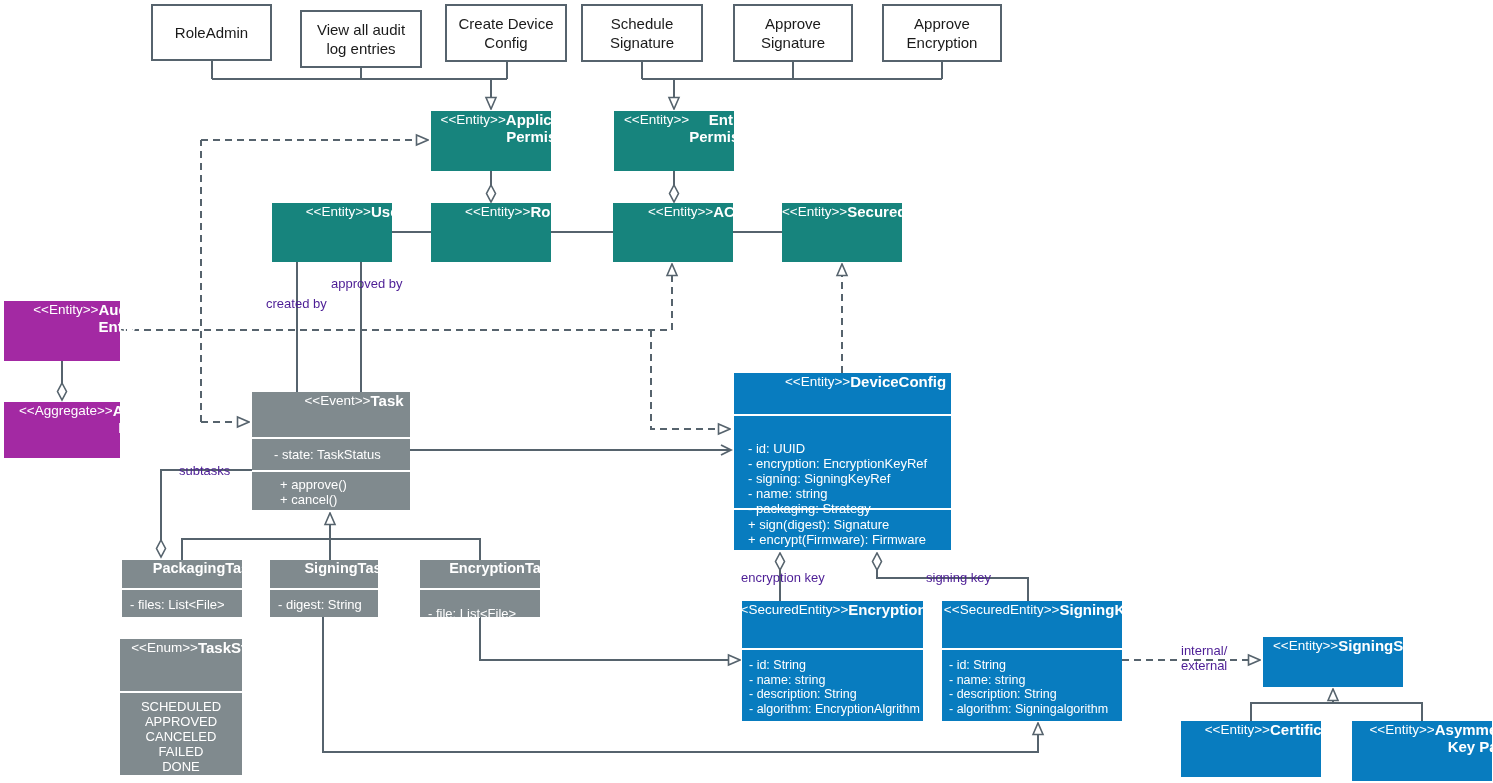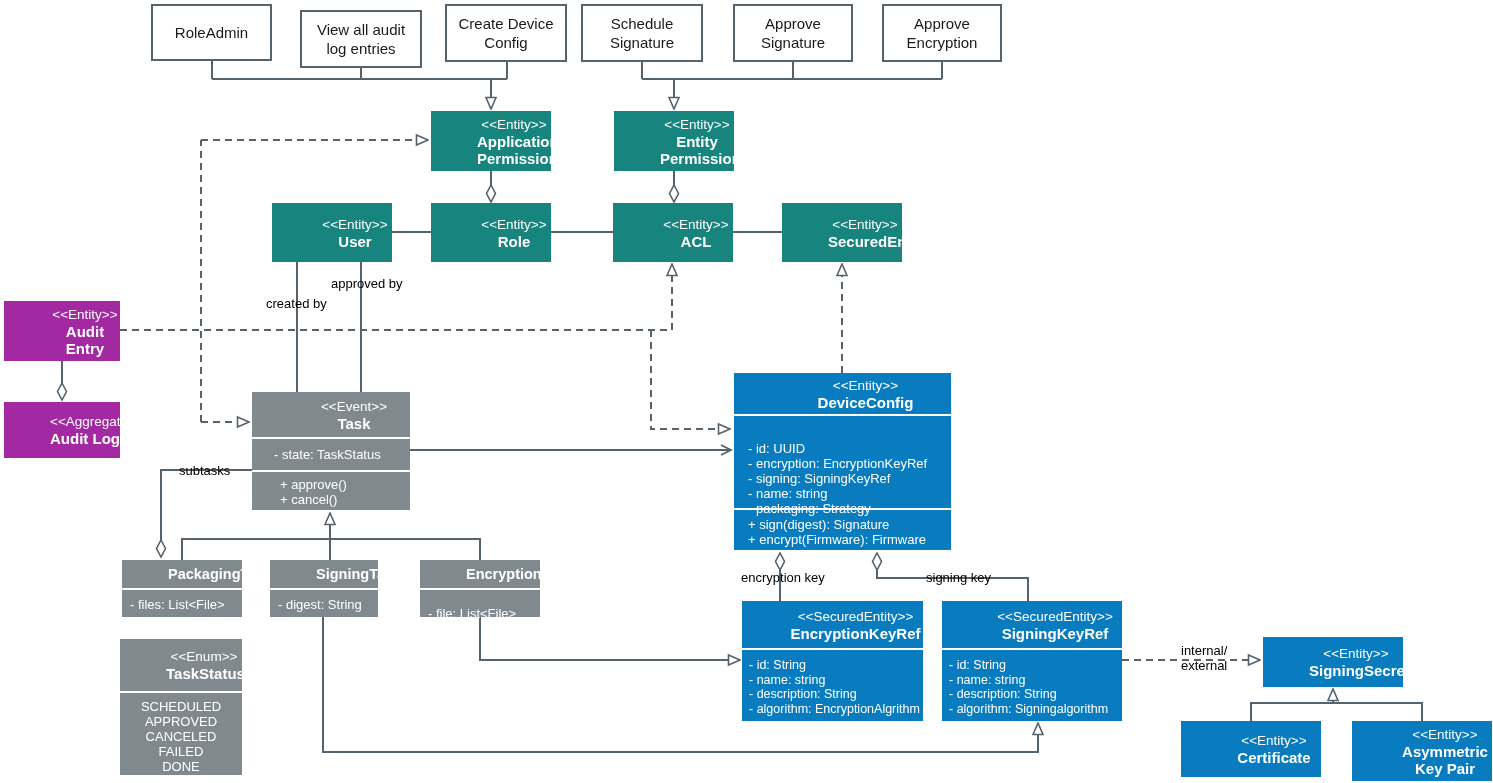--- a/index.html
+++ b/index.html
@@ -6,29 +6,29 @@
   .canvas{position:relative;width:1493px;height:783px;background:#fff;overflow:hidden;
           font-family:"Liberation Sans",sans-serif;}
   .wires{position:absolute;left:0;top:0;z-index:0;}
   .node{position:absolute;box-sizing:border-box;z-index:1;color:#fff;text-align:center;}
   .teal{background:#17847D;}
   .purple{background:#A329A3;}
   .blue{background:#087CBF;}
   .gray{background:#808A8E;}
   .usecase{background:#fff;border:2px solid #56636D;color:#1a1a1a;display:flex;
            align-items:center;justify-content:center;padding:2px 4px;font-size:15px;line-height:19px;}
-  .head{display:flex;flex-direction:column;justify-content:center;height:100%;box-sizing:border-box;padding-left:46px;}
+  .head{display:flex;flex-direction:row;justify-content:center;height:100%;box-sizing:border-box;padding-left:46px;}
   .stereo{font-size:13.5px;font-weight:400;line-height:17px;}
   .name{font-size:15px;font-weight:700;line-height:17px;}
   .comp{border-top:2px solid #fff;box-sizing:border-box;text-align:left;}
   .attr-line{font-size:13px;line-height:15px;white-space:nowrap;}
   .small .attr-line{font-size:12.5px;line-height:14.5px;}
   .enum-vals{text-align:center;}
   .enum-vals .attr-line{text-align:center;}
-  .edge-label{position:absolute;z-index:2;font-size:13px;line-height:15px;color:#000000;white-space:pre-line;}
+  .edge-label{position:absolute;z-index:2;font-size:13px;line-height:15px;color:#4c1d95;white-space:pre-line;}
 </style>
 </head>
 <body>
 
 <div class="canvas">
 
   <svg class="wires" width="1493" height="783" viewBox="0 0 1493 783">
     <defs>
       <marker id="mTri" viewBox="0 0 14 14" refX="13" refY="7" markerWidth="14" markerHeight="14" orient="auto" markerUnits="userSpaceOnUse">
         <path d="M1.5,2 L13,7 L1.5,12 Z" fill="#fff" stroke="#56636D" stroke-width="1.6"></path>

